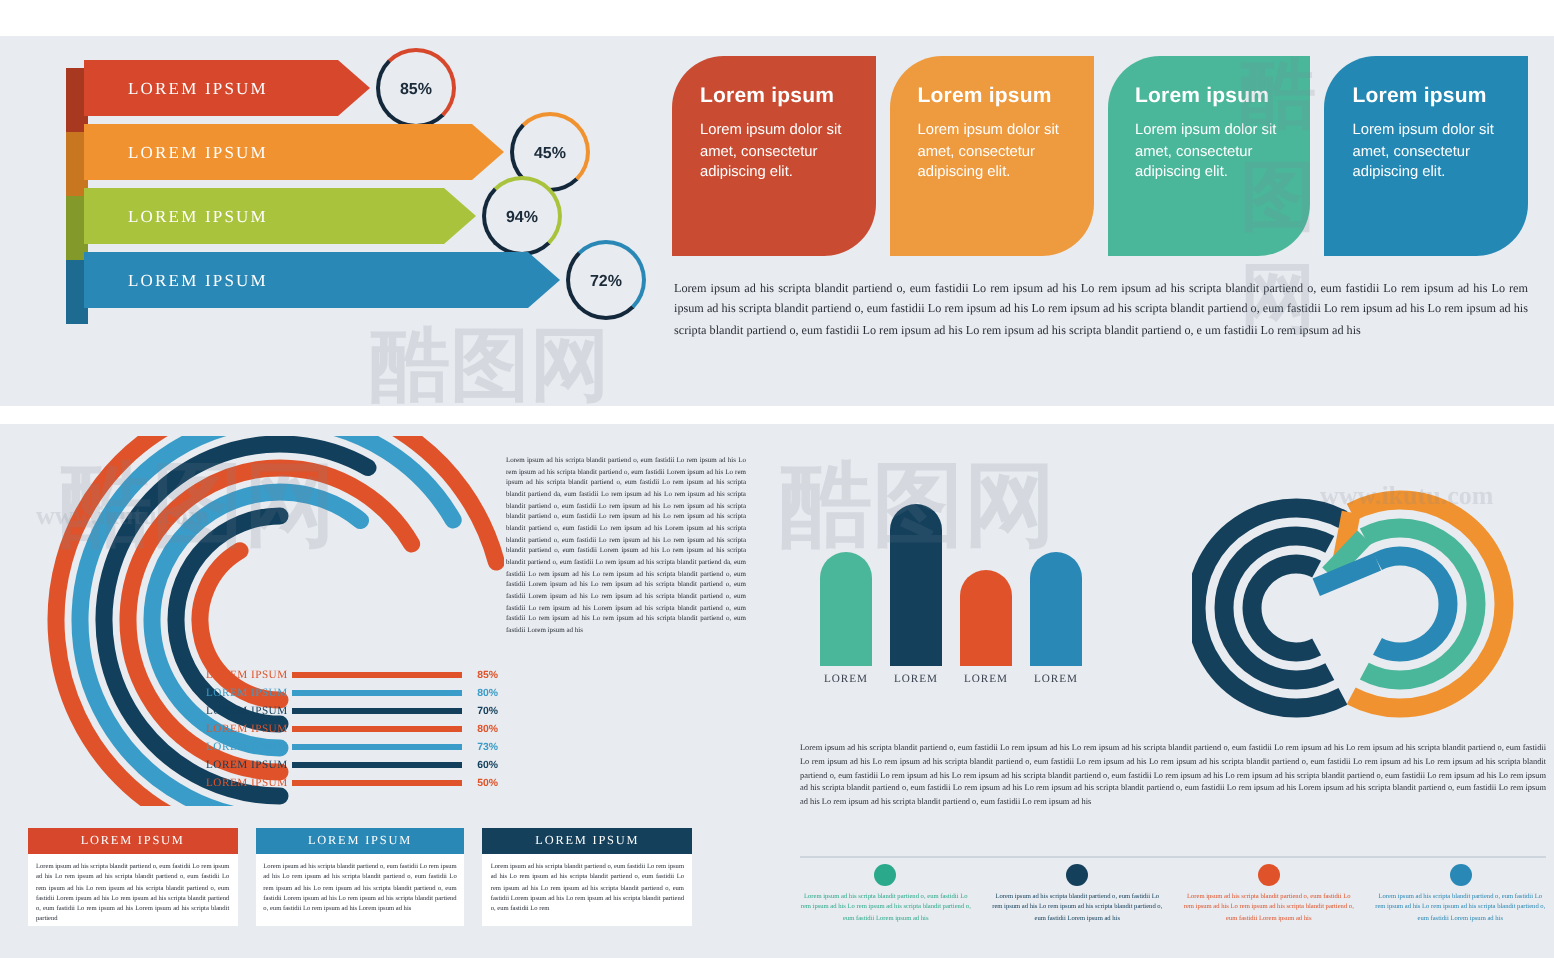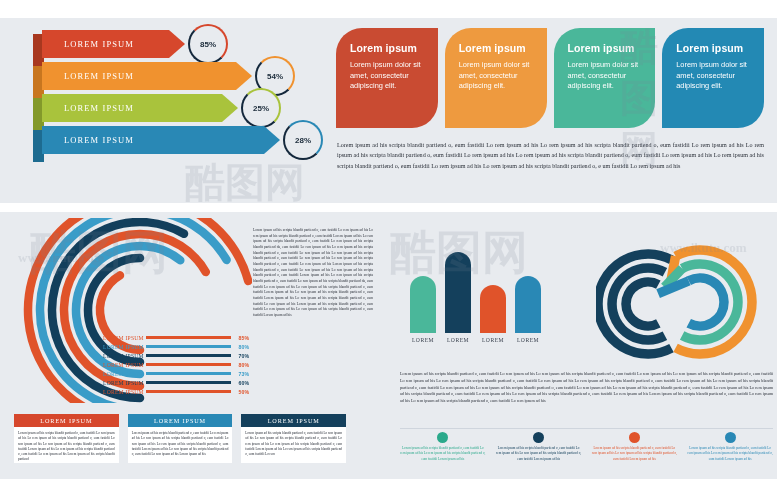--- a/index.html
+++ b/index.html
@@ -100,35 +100,35 @@
         <div class="arrow" style="width: 143px; background: rgb(214, 71, 44); clip-path: polygon(0px 0px, calc(100% - 16px) 0px, 100% 50%, calc(100% - 16px) 100%, 0px 100%);">
           <span>LOREM IPSUM</span>
         </div>
         <div class="pct" style="left: 155px; border-width: 2.5px; border-style: solid; border-color: rgb(214, 71, 44) rgb(214, 71, 44) rgb(20, 40, 60) rgb(20, 40, 60); border-image: initial;">85%</div>
       </div>
       <div class="arrow-row">
         <div class="arrow-tab" style="background: rgb(200, 118, 31);"></div>
         <div class="arrow" style="width: 210px; background: rgb(240, 146, 47); clip-path: polygon(0px 0px, calc(100% - 16px) 0px, 100% 50%, calc(100% - 16px) 100%, 0px 100%);">
           <span>LOREM IPSUM</span>
         </div>
-        <div class="pct" style="left: 222px; border-width: 2.5px; border-style: solid; border-color: rgb(240, 146, 47) rgb(240, 146, 47) rgb(20, 40, 60) rgb(20, 40, 60); border-image: initial;">54%</div>
+        <div class="pct" style="left: 222px; border-width: 2.5px; border-style: solid; border-color: rgb(240, 146, 47) rgb(240, 146, 47) rgb(20, 40, 60) rgb(20, 40, 60); border-image: initial;">45%</div>
       </div>
       <div class="arrow-row">
         <div class="arrow-tab" style="background: rgb(131, 153, 42);"></div>
         <div class="arrow" style="width: 196px; background: rgb(169, 195, 60); clip-path: polygon(0px 0px, calc(100% - 16px) 0px, 100% 50%, calc(100% - 16px) 100%, 0px 100%);">
           <span>LOREM IPSUM</span>
         </div>
-        <div class="pct" style="left: 208px; border-width: 2.5px; border-style: solid; border-color: rgb(169, 195, 60) rgb(169, 195, 60) rgb(20, 40, 60) rgb(20, 40, 60); border-image: initial;">25%</div>
+        <div class="pct" style="left: 208px; border-width: 2.5px; border-style: solid; border-color: rgb(169, 195, 60) rgb(169, 195, 60) rgb(20, 40, 60) rgb(20, 40, 60); border-image: initial;">94%</div>
       </div>
       <div class="arrow-row">
         <div class="arrow-tab" style="background: rgb(29, 107, 144);"></div>
         <div class="arrow" style="width: 238px; background: rgb(41, 136, 181); clip-path: polygon(0px 0px, calc(100% - 16px) 0px, 100% 50%, calc(100% - 16px) 100%, 0px 100%);">
           <span>LOREM IPSUM</span>
         </div>
-        <div class="pct" style="left: 250px; border-width: 2.5px; border-style: solid; border-color: rgb(41, 136, 181) rgb(41, 136, 181) rgb(20, 40, 60) rgb(20, 40, 60); border-image: initial;">28%</div>
+        <div class="pct" style="left: 250px; border-width: 2.5px; border-style: solid; border-color: rgb(41, 136, 181) rgb(41, 136, 181) rgb(20, 40, 60) rgb(20, 40, 60); border-image: initial;">72%</div>
       </div>
     </div>
 
   <div class="cards">
       <div class="card" style="background: rgb(201, 75, 50);">
         <h4>Lorem ipsum</h4>
         <p>Lorem ipsum dolor sit amet, consectetur adipiscing elit.</p>
       </div>
       <div class="card" style="background: rgb(238, 154, 63);">
         <h4>Lorem ipsum</h4>

